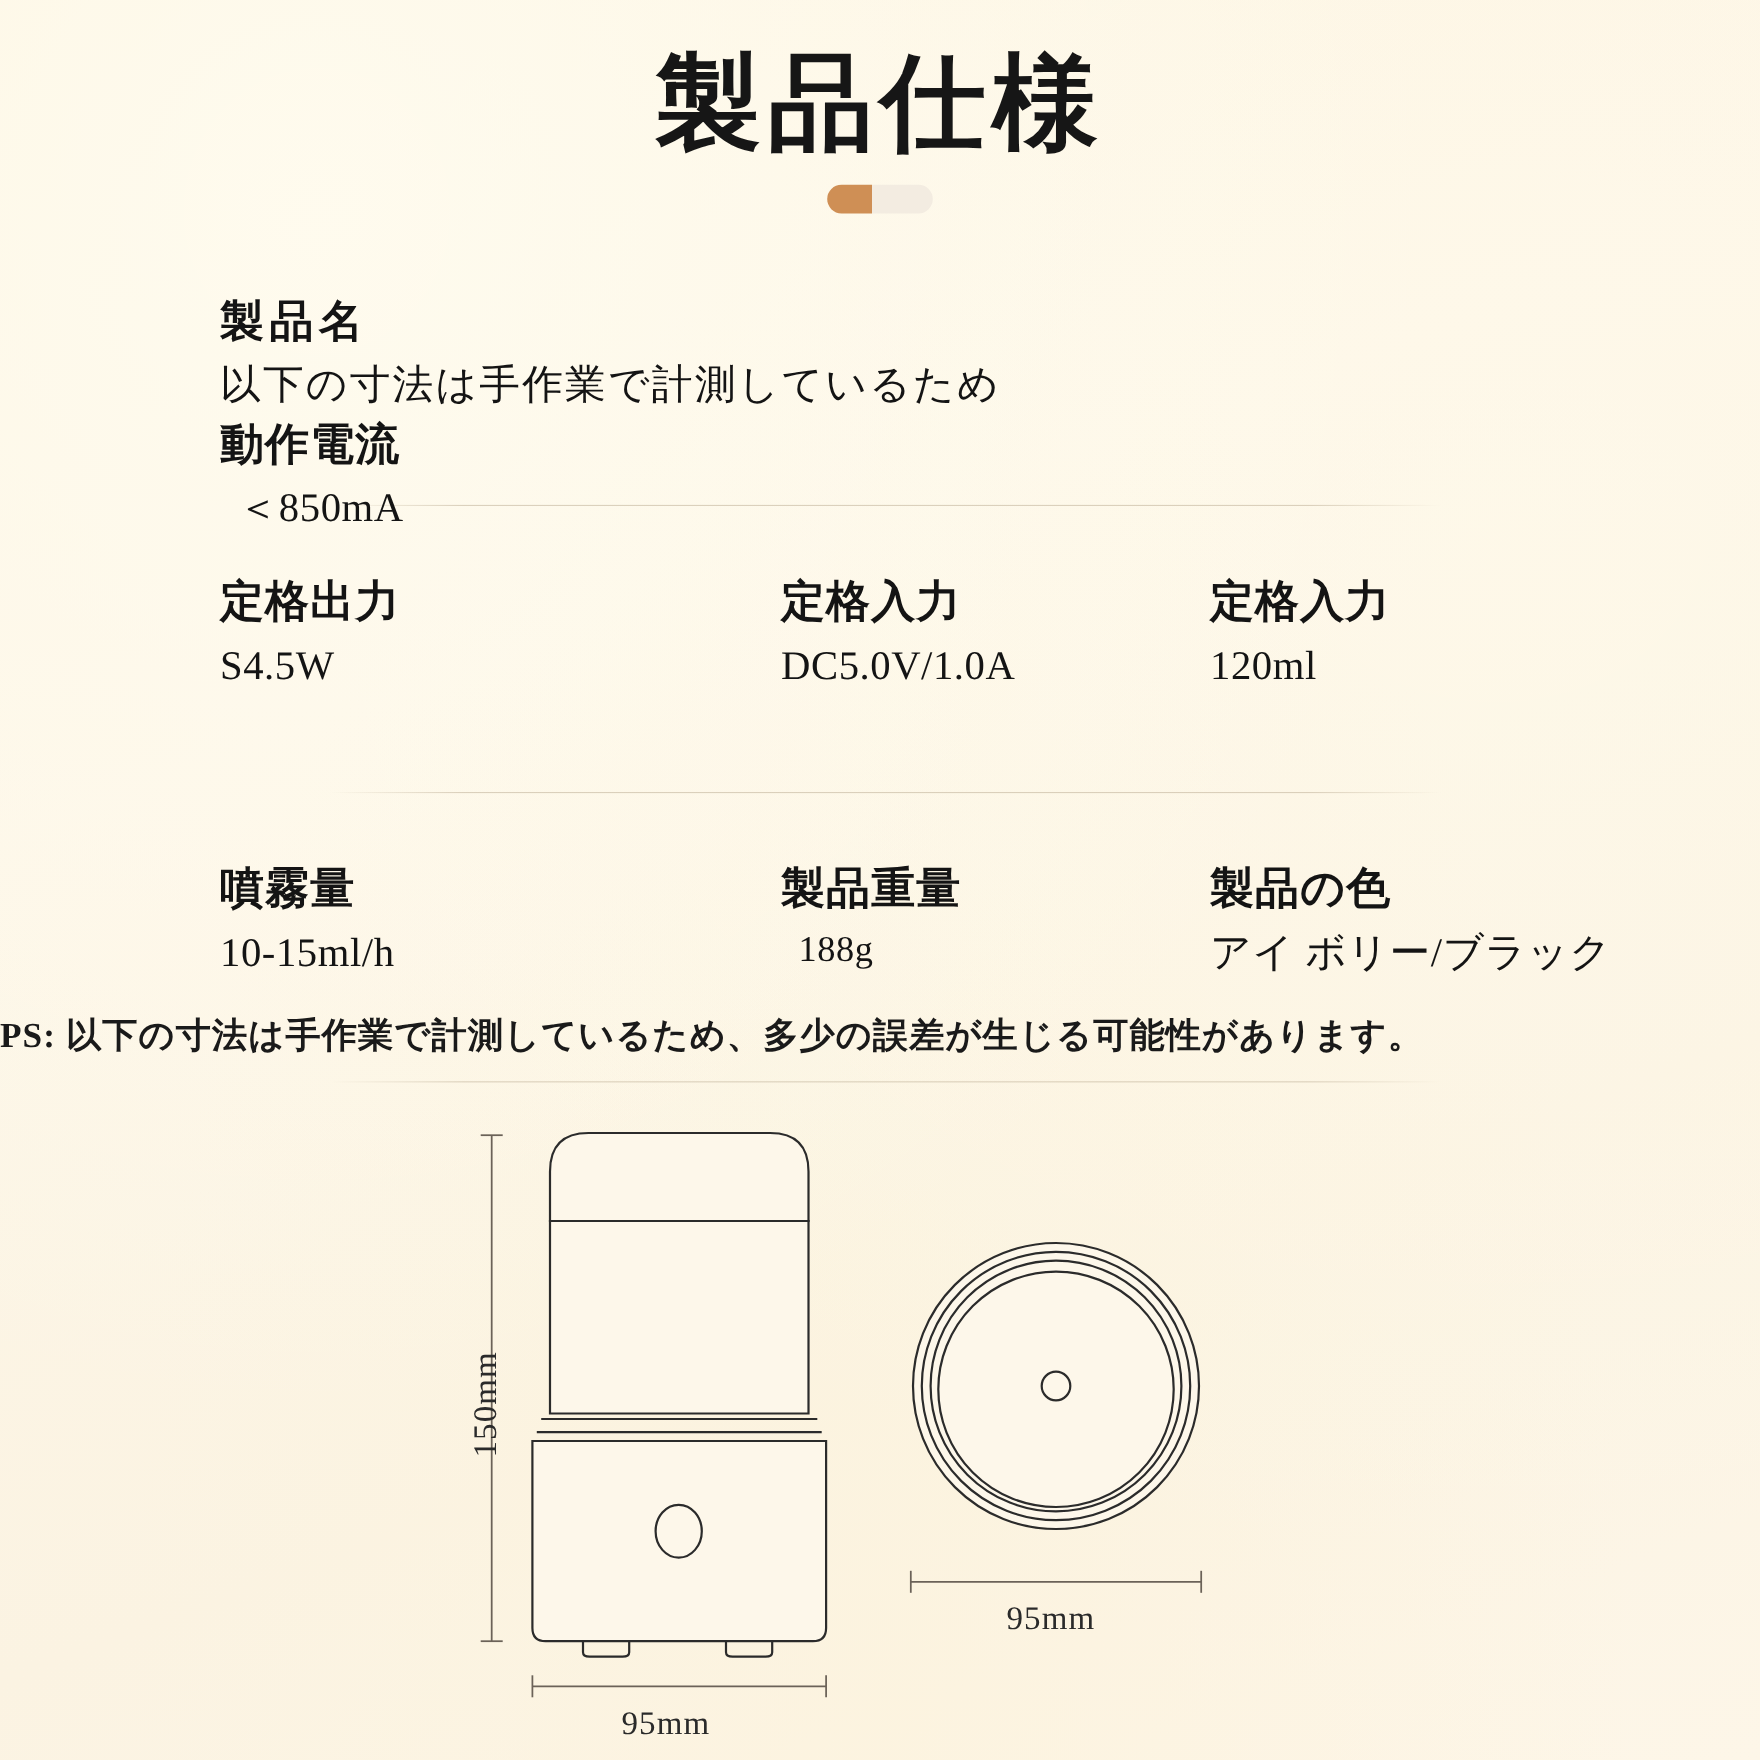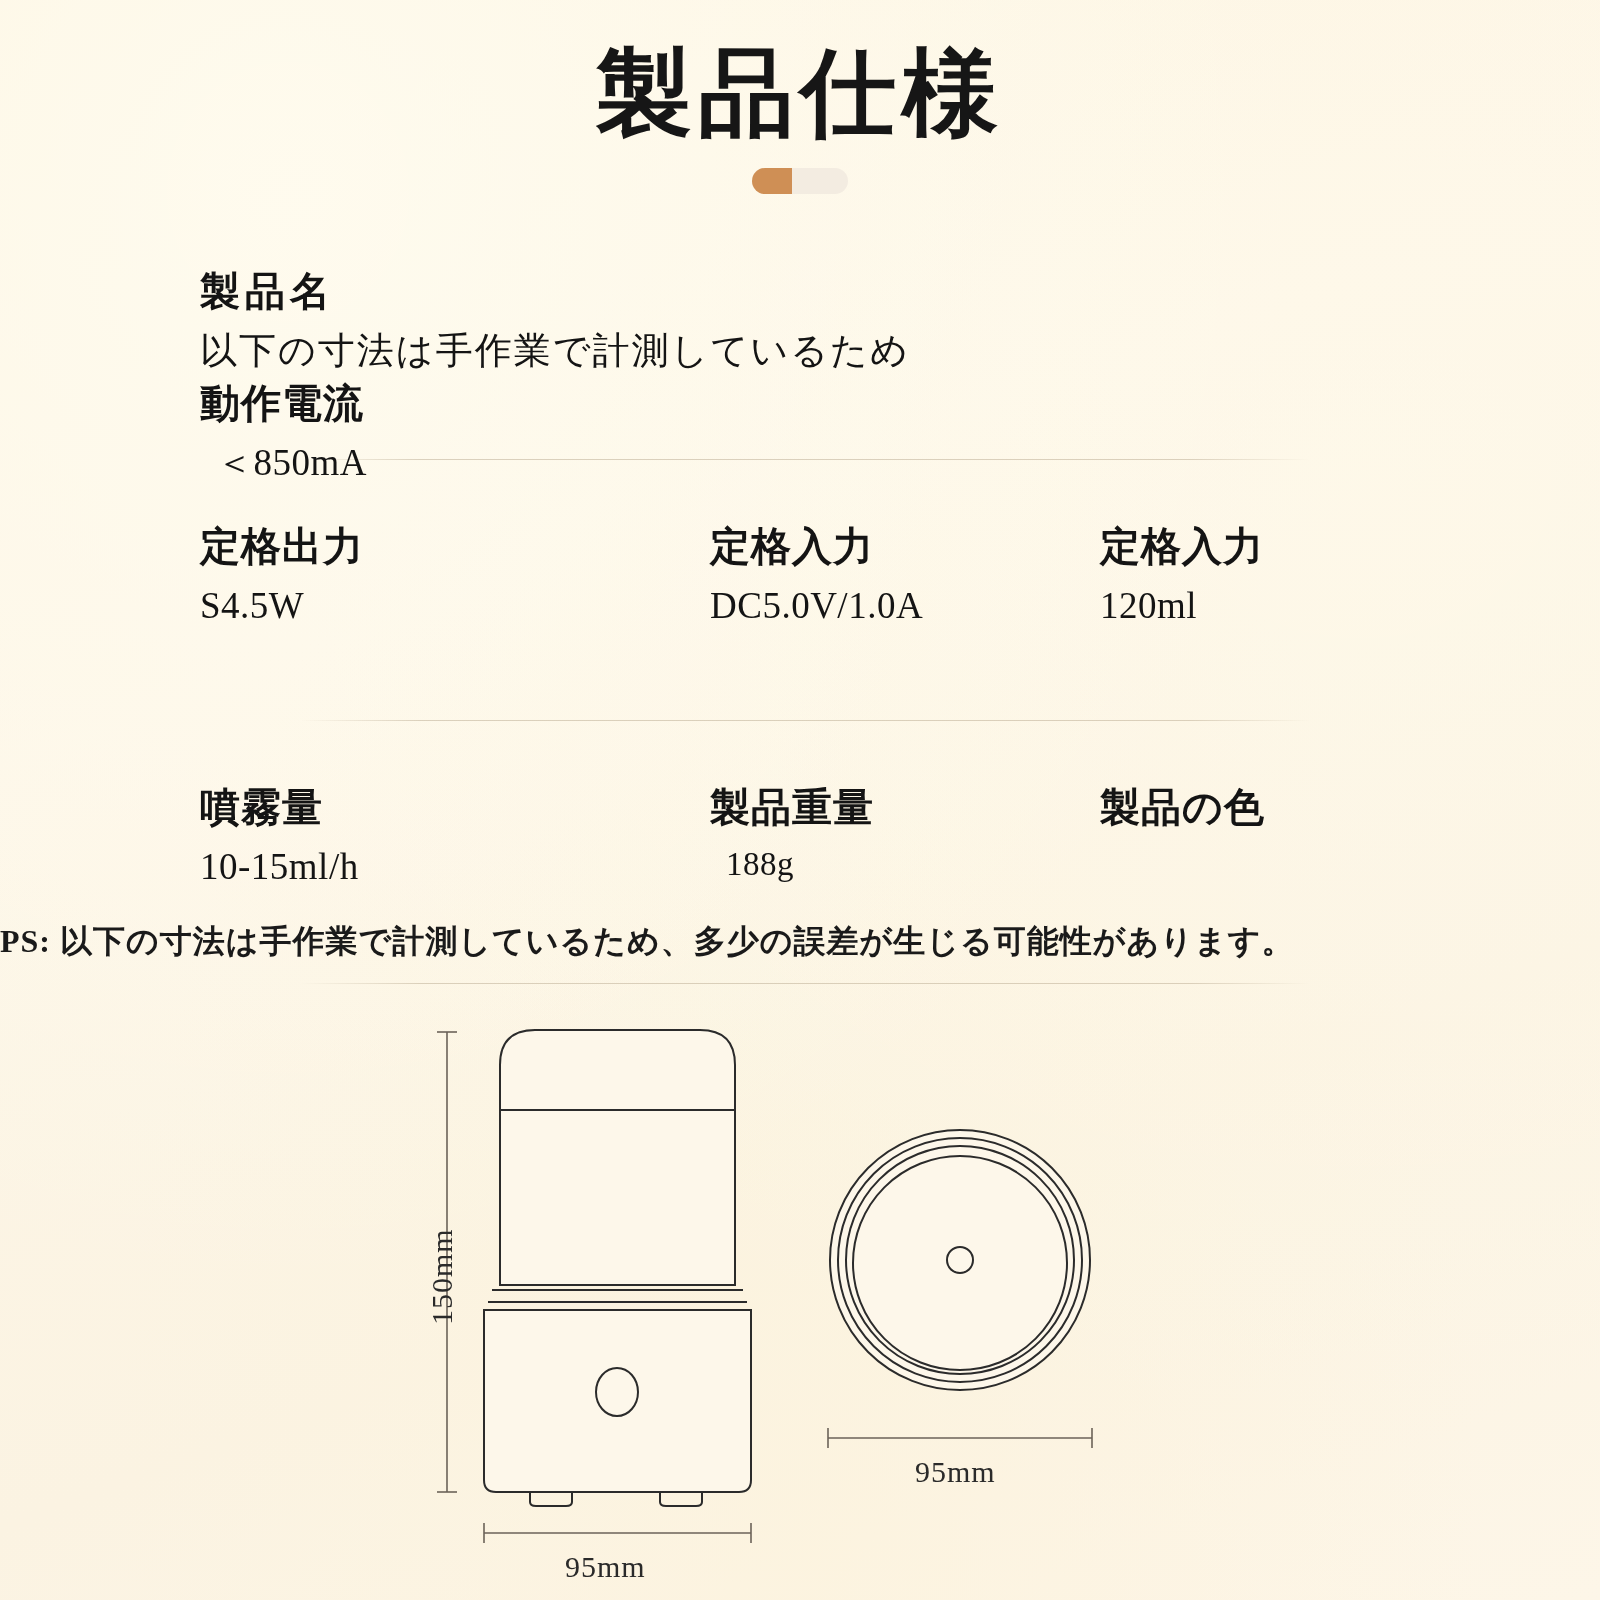--- a/index.html
+++ b/index.html
@@ -191,20 +191,21 @@
       <div class="cell r-c1">
         <div class="label">噴霧量</div>
         <div class="value">10-15ml/h</div>
       </div>
       <div class="cell r-c2">
         <div class="label">製品重量</div>
         <div class="value indent" style="font-size:33px;">188g</div>
       </div>
       <div class="cell r-c3">
         <div class="label">製品の色</div>
+        <div class="value" style="white-space:nowrap;">アイ ボリー/ブラック</div>
       </div>
     </div>
     <div class="divider"></div>
 
   </div>
 
   <div class="ps-note">PS: 以下の寸法は手作業で計測しているため、多少の誤差が生じる可能性があります。</div>
 
   <div class="diagram">
     <svg width="1600" height="580" viewBox="0 0 1600 580">

